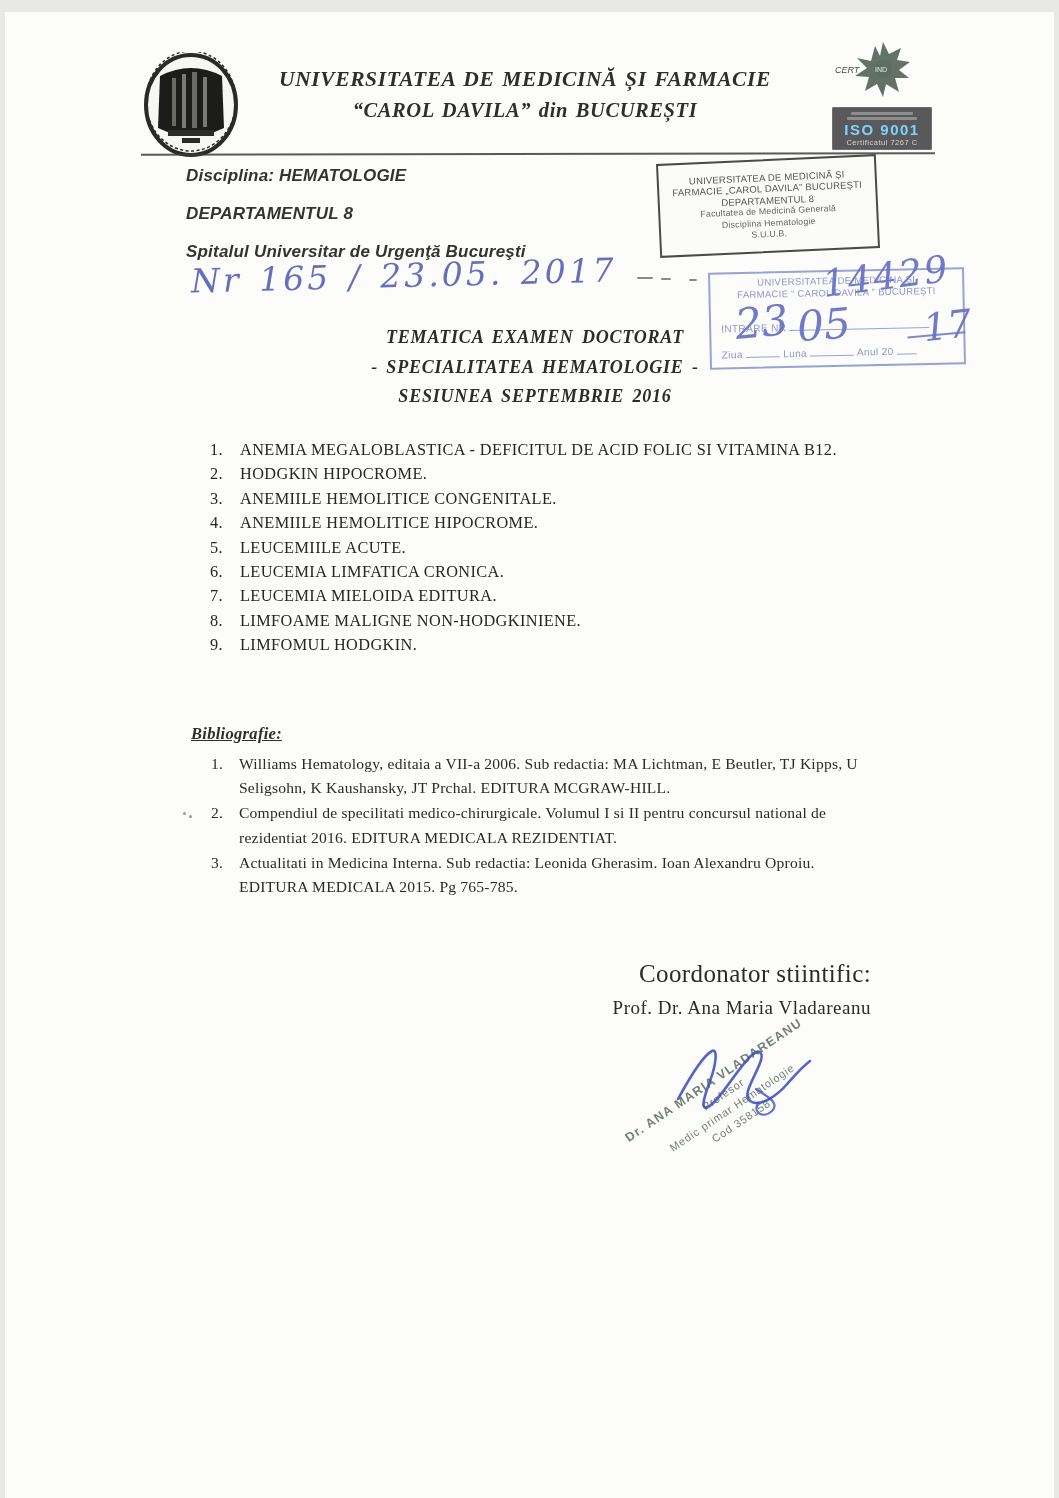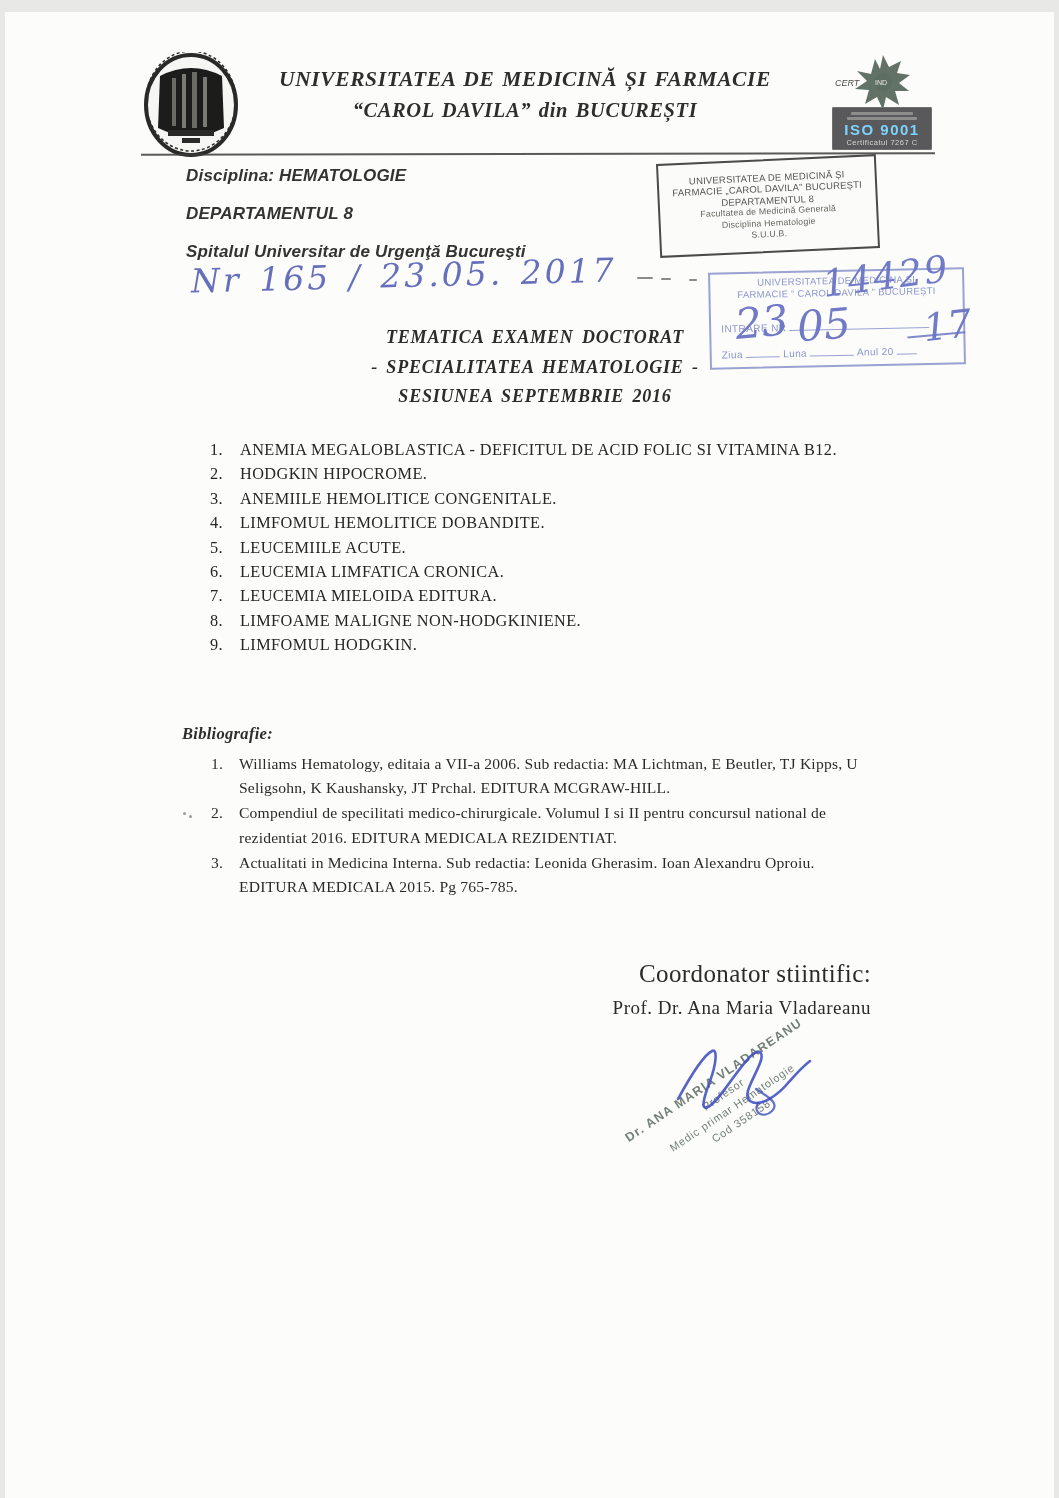--- a/index.html
+++ b/index.html
@@ -16,21 +16,21 @@
   .logo{position:absolute;left:137px;top:40px;width:98px;height:107px;}
   .header-title{
     position:absolute;left:265px;top:52px;width:510px;
     text-align:center;
     font-weight:bold;font-style:italic;
     letter-spacing:.6px;word-spacing:2px;
     color:#2e2e2e;
   }
   .header-title .l1{font-size:21.5px;line-height:30px;}
   .header-title .l2{font-size:20.5px;line-height:32px;}
-  .certind{position:absolute;left:826px;top:41px;width:80px;height:58px;}
+  .certind{position:absolute;left:826px;top:28px;width:80px;height:58px;}
   .iso-badge{
     position:absolute;left:827px;top:95px;width:100px;height:43px;
     background:#59595b;border-radius:2px;
     display:flex;flex-direction:column;align-items:center;justify-content:center;
     box-shadow:0 0 0 1px #6f6f6f inset;
   }
   .iso-small{width:62px;height:3px;background:#9a9a98;margin:1px 0;border-radius:1px;opacity:.8;}
   .iso-small.s2{width:70px;}
   .iso-name{font-family:"Liberation Sans",sans-serif;font-weight:bold;font-size:15px;color:#7dd3fc;letter-spacing:1.5px;line-height:16px;margin-top:1px;}
   .iso-cert{font-family:"Liberation Sans",sans-serif;font-size:7.5px;color:#d6d6d2;letter-spacing:.5px;line-height:9px;}
@@ -90,23 +90,23 @@
     color:#2c2c2c;letter-spacing:.8px;word-spacing:3px;
   }
   .doc-title .t{font-size:18px;line-height:29.5px;}
   
   .topics{position:absolute;left:205px;top:426px;width:680px;}
   .topic-row{display:flex;font-size:16.3px;line-height:24.4px;letter-spacing:.4px;color:#262624;}
   .topic-num{flex:none;width:30px;}
   .topic-text{width:640px;}
   
   .bib-head{
-    position:absolute;left:177px;top:712px;
+    position:absolute;left:186px;top:712px;
     font-size:16.5px;font-weight:bold;font-style:italic;
-    letter-spacing:.3px;color:#2d2d2b;
+    text-decoration:underline;letter-spacing:.3px;color:#2d2d2b;
   }
   .bib{position:absolute;left:206px;top:740px;width:700px;}
   .bib-row{display:flex;font-size:15.6px;line-height:24.2px;letter-spacing:.2px;color:#2a2a28;margin-bottom:1px;}
   .bib-num{flex:none;width:28px;}
   .bib-text{width:622px;}
   .scan-noise{position:absolute;left:178px;top:800px;width:10px;height:6px;}
   .scan-noise i{position:absolute;width:3px;height:3px;background:#9a9a96;border-radius:50%;display:block;}
   
   .signoff{position:absolute;top:950px;right:183px;text-align:right;color:#2b2b29;}
   .signoff .lab{font-size:25px;line-height:24px;letter-spacing:.4px;}
@@ -225,21 +225,21 @@
     <div class="topic-row">
         <span class="topic-num">2.</span>
         <span class="topic-text">HODGKIN HIPOCROME.</span>
       </div>
     <div class="topic-row">
         <span class="topic-num">3.</span>
         <span class="topic-text">ANEMIILE HEMOLITICE CONGENITALE.</span>
       </div>
     <div class="topic-row">
         <span class="topic-num">4.</span>
-        <span class="topic-text">LIMFOMUL HEMOLITICE DOBANDITE.</span>
+        <span class="topic-text">ANEMIILE HEMOLITICE HIPOCROME.</span>
       </div>
     <div class="topic-row">
         <span class="topic-num">5.</span>
         <span class="topic-text">LEUCEMIILE ACUTE.</span>
       </div>
     <div class="topic-row">
         <span class="topic-num">6.</span>
         <span class="topic-text">LEUCEMIA LIMFATICA CRONICA.</span>
       </div>
     <div class="topic-row">

